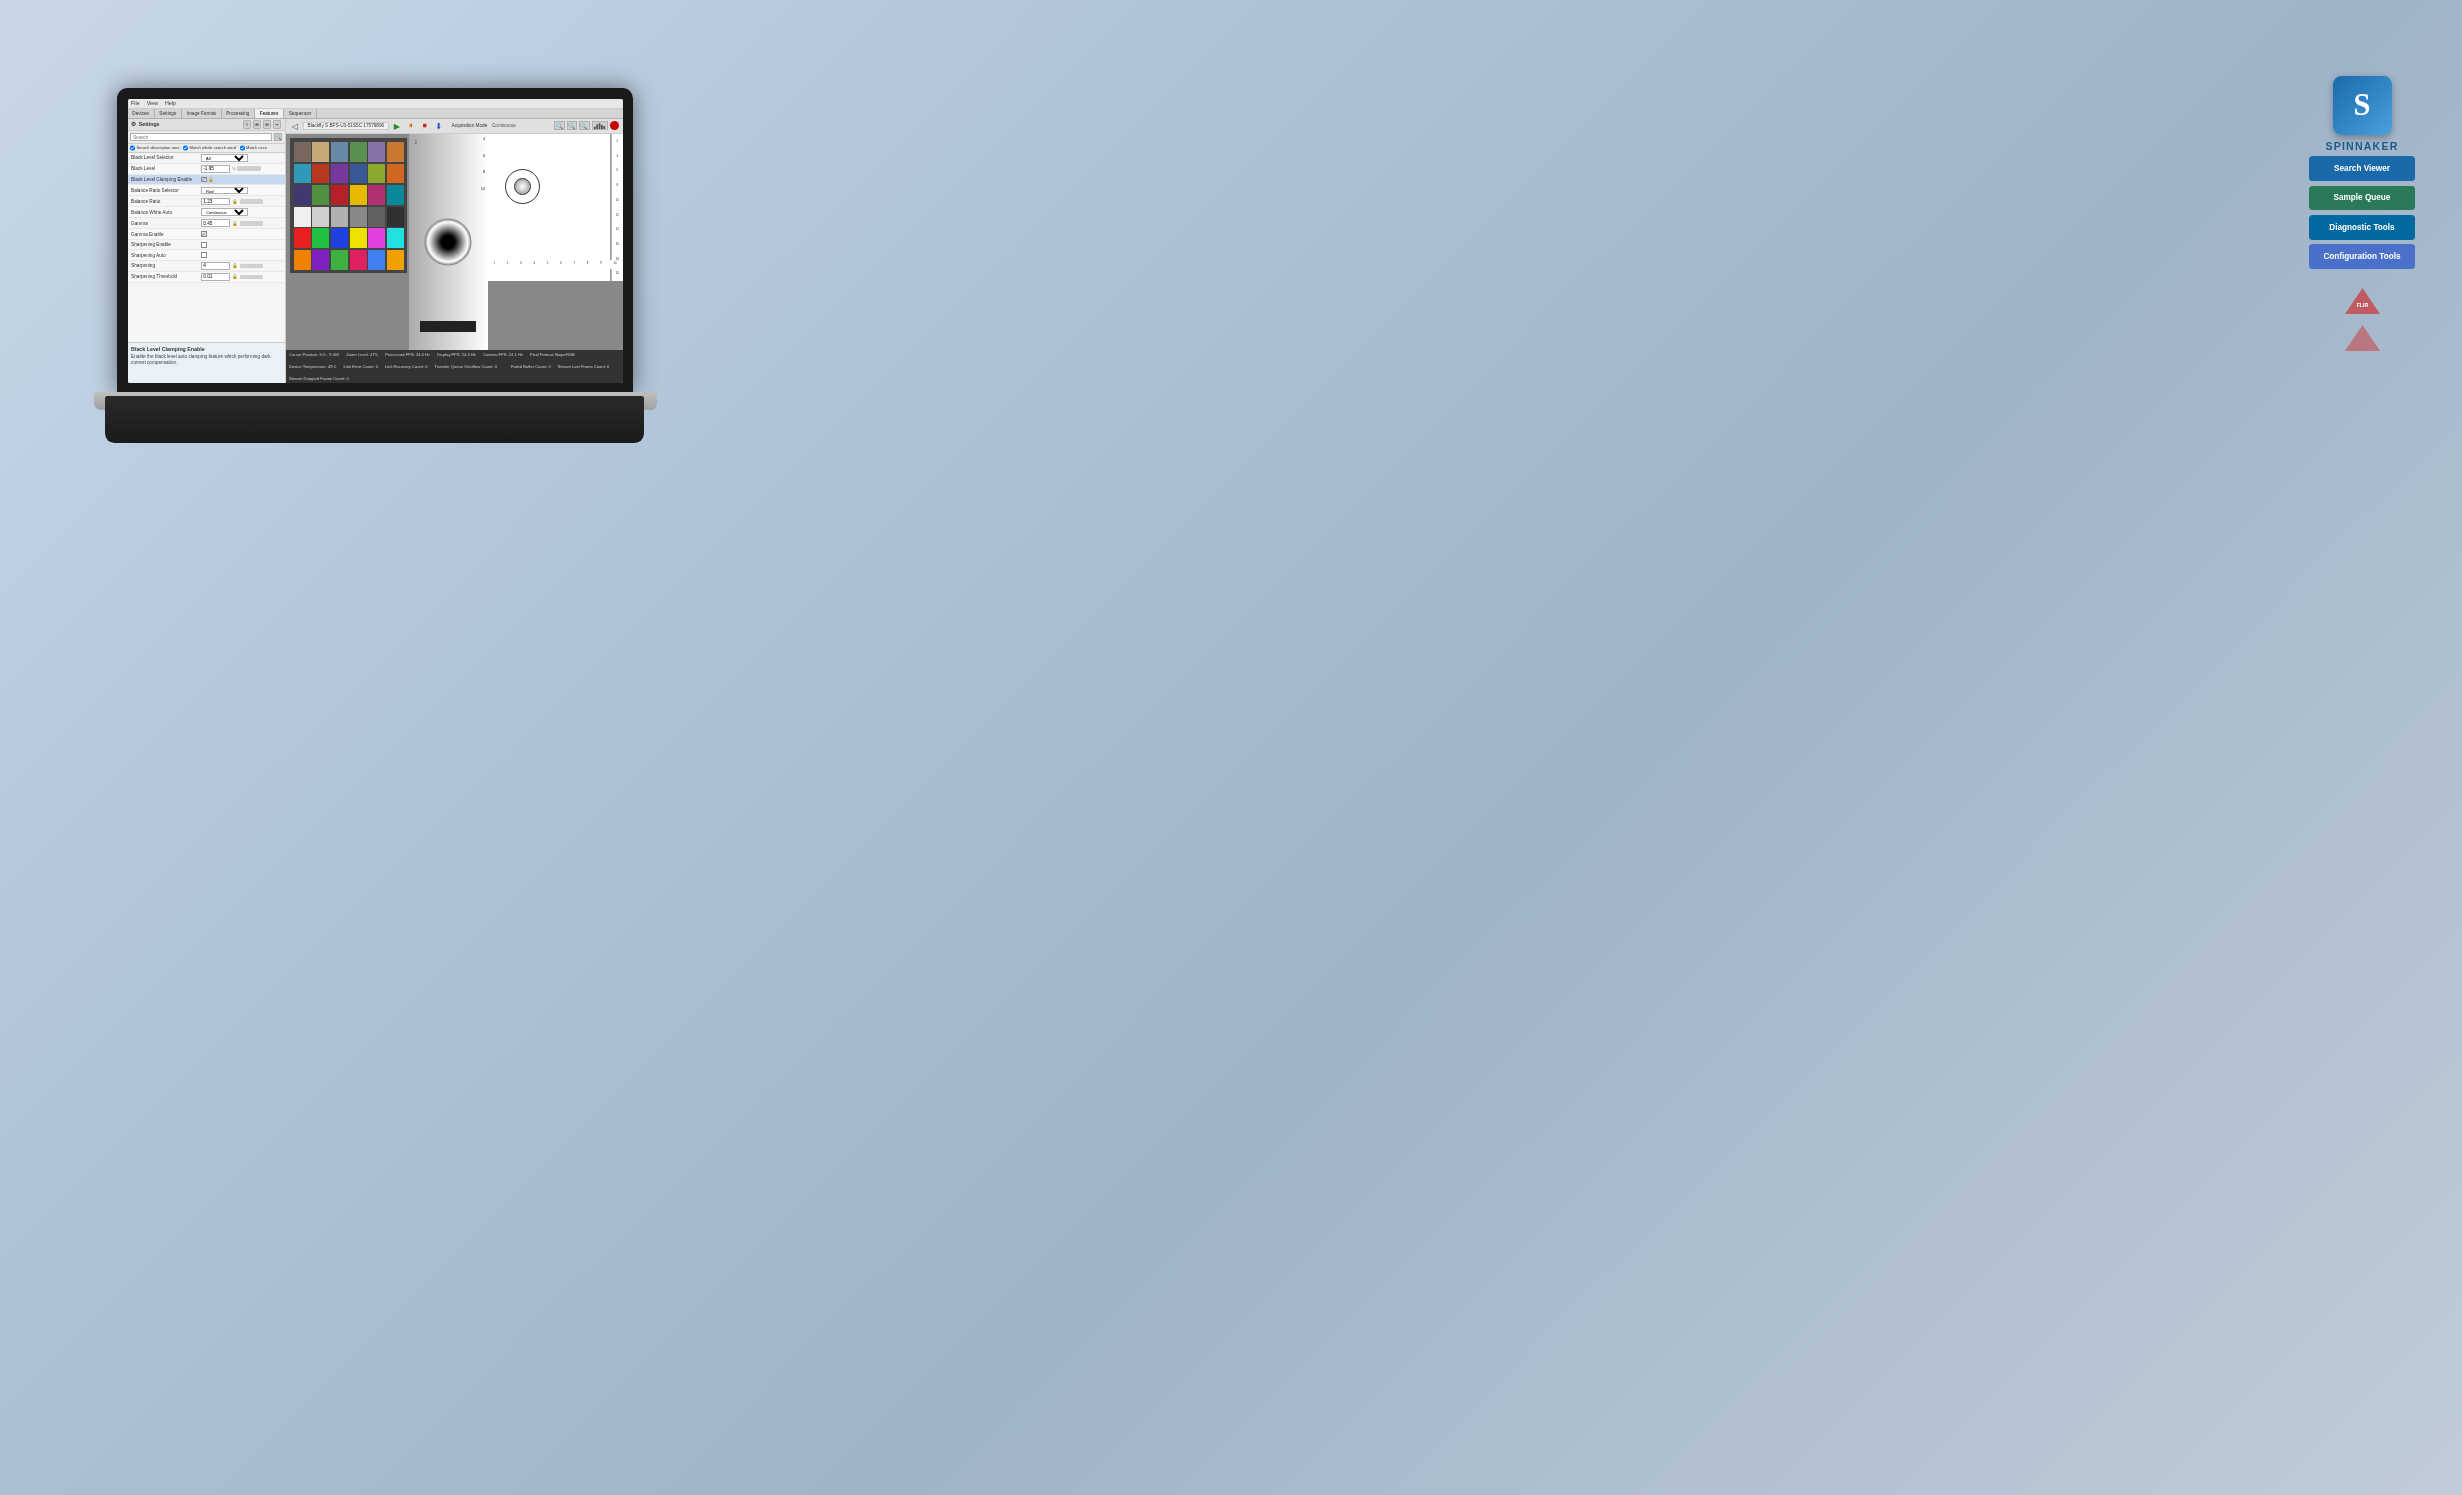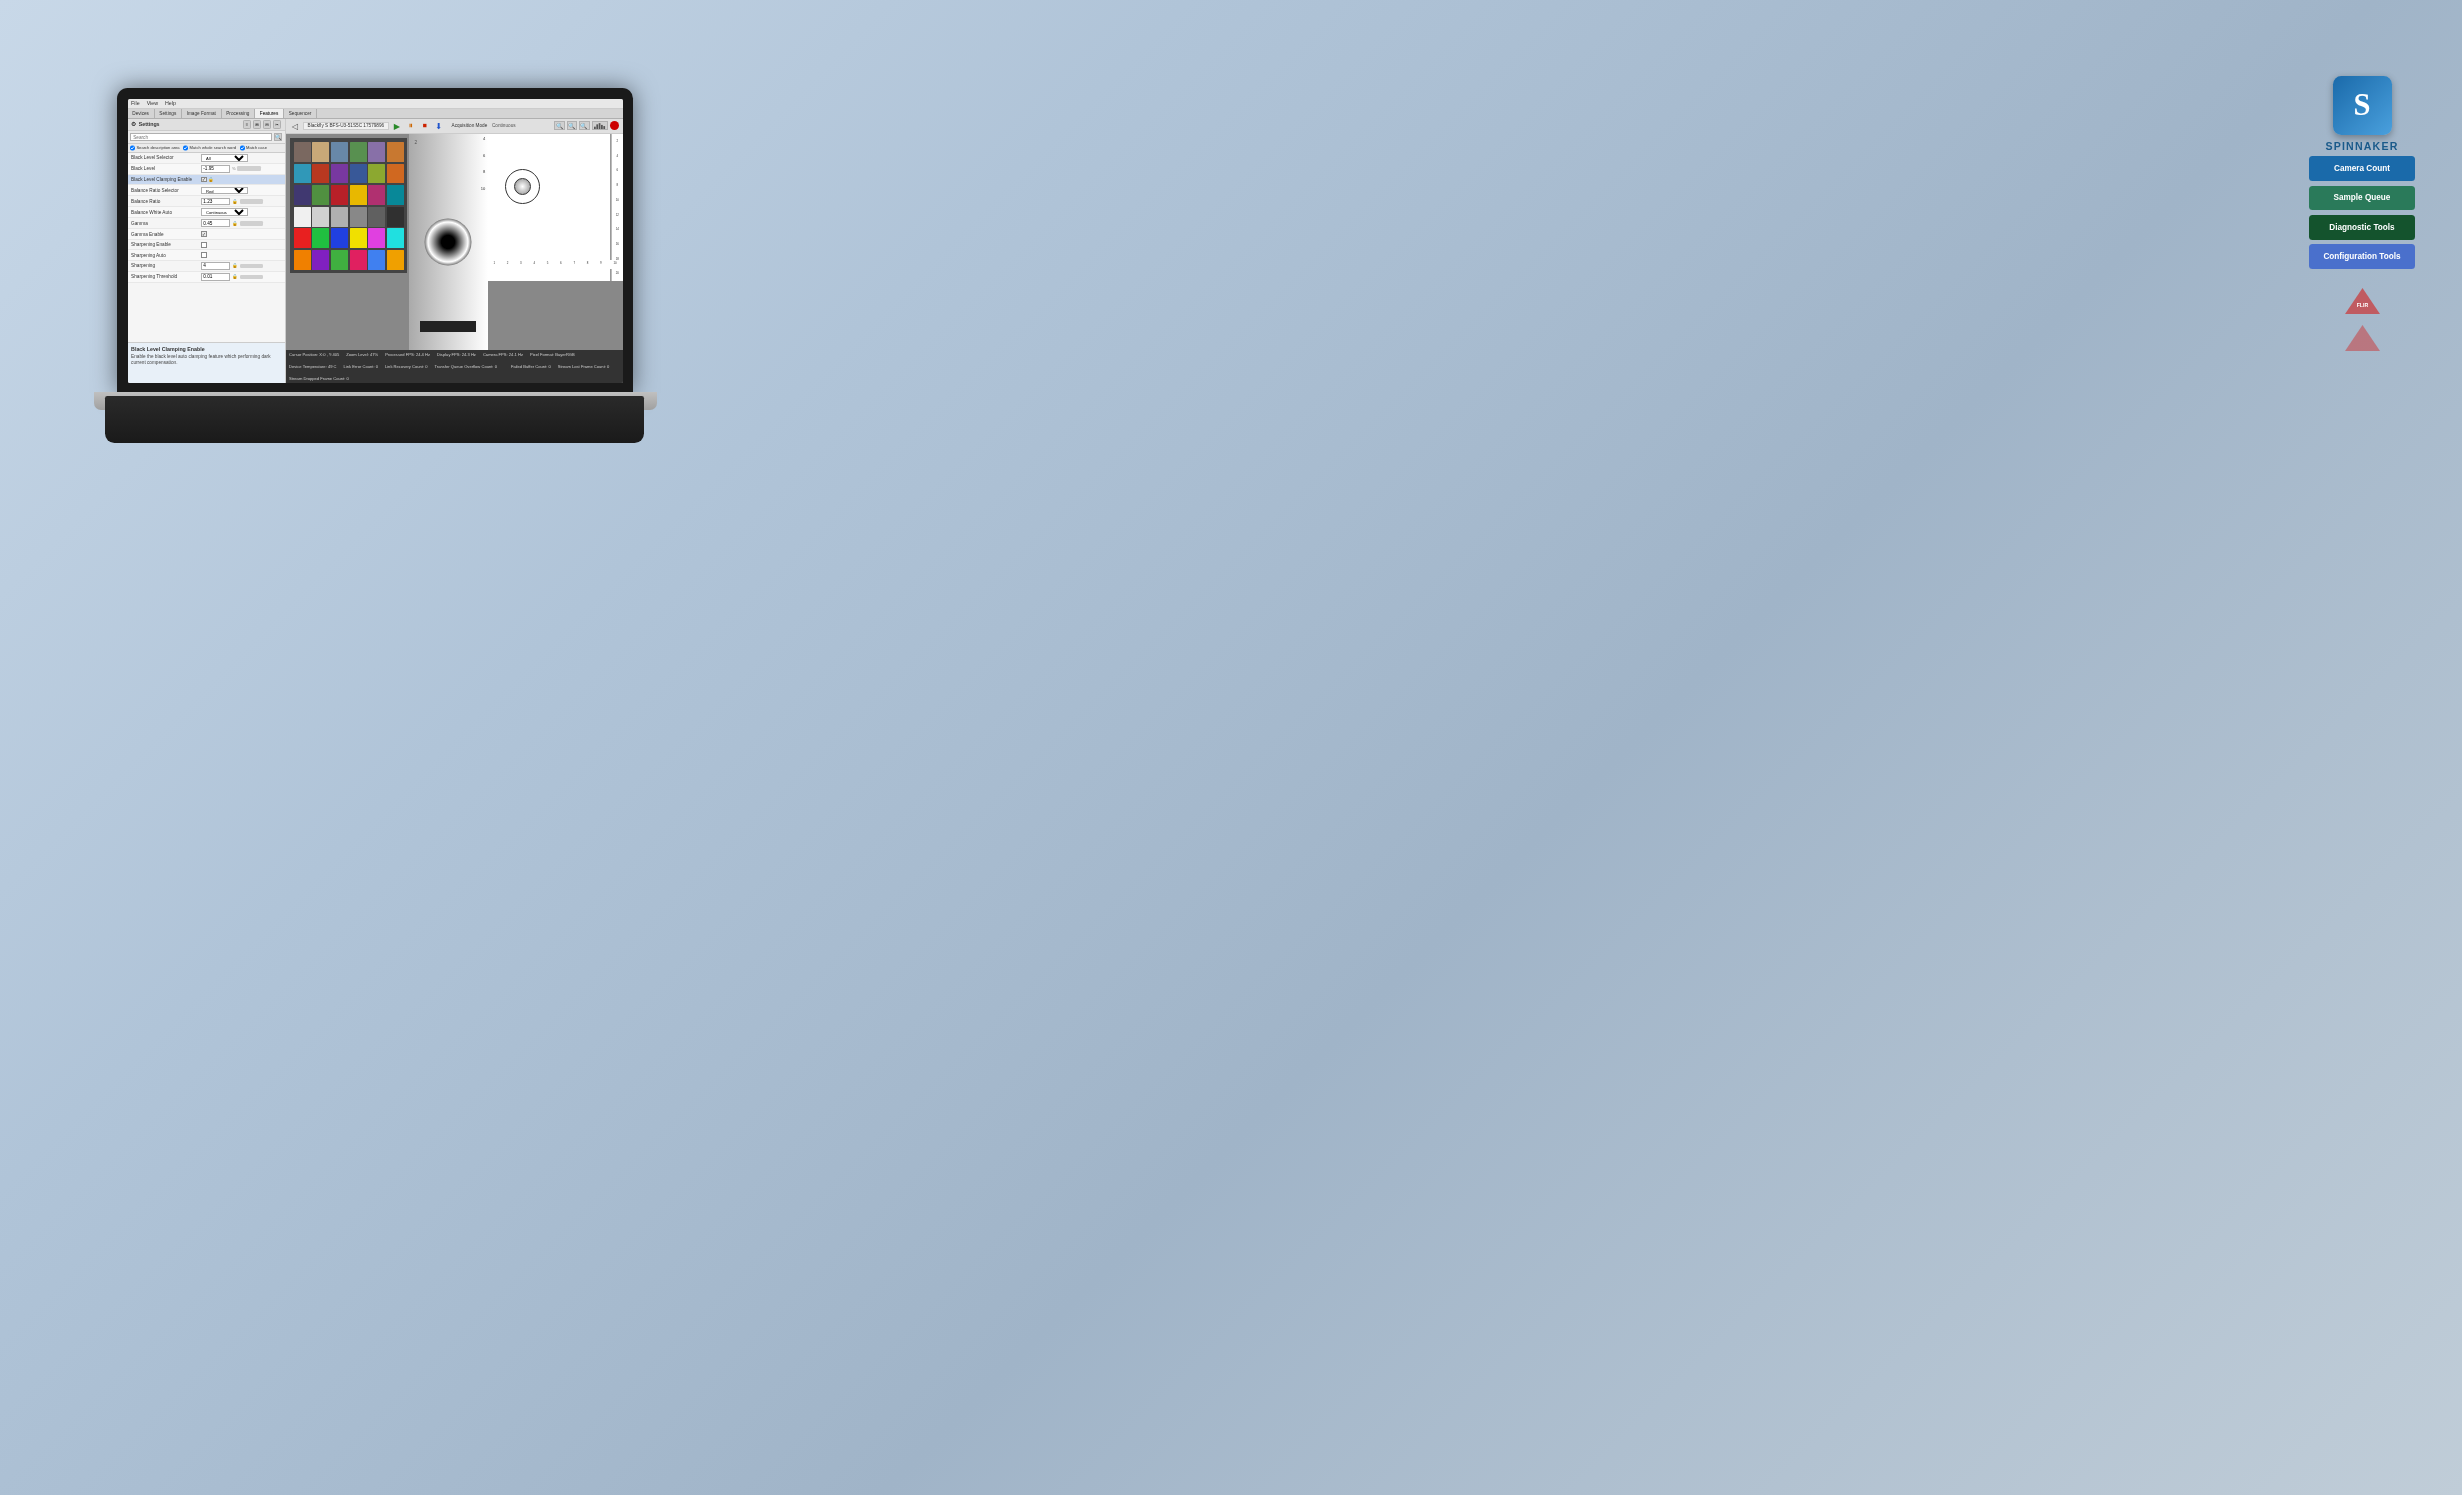--- a/index.html
+++ b/index.html
@@ -451,21 +451,21 @@
       font-weight: bold;
       color: white;
       cursor: pointer;
       display: flex;
       align-items: center;
       justify-content: center;
     }
 
     .btn-camera { background: #1a6aaa; }
     .btn-sample { background: #2a7a5a; }
-    .btn-diagnostic { background: #14532d; }
+    .btn-diagnostic { background: #0369a1; }
     .btn-config { background: #4a70cc; }
 
     .lock-icon {
       font-size: 4.7px;
       color: #888;
     }
 
     .percent-icon {
       font-size: 4.1px;
       color: #888;
@@ -794,21 +794,21 @@
   <div class="laptop-keyboard"></div>
 </div>
 
 <div class="right-panel">
 
   <div class="spinnaker-logo">
     <span class="spinnaker-logo-s">S</span>
   </div>
   <span class="spinnaker-label">SPINNAKER</span>
 
-  <button class="side-btn btn-camera">Camera Count</button>
+  <button class="side-btn btn-camera">Search Viewer</button>
   <button class="side-btn btn-sample">Sample Queue</button>
   <button class="side-btn btn-diagnostic">Diagnostic Tools</button>
   <button class="side-btn btn-config">Configuration Tools</button>
 
   <div style="margin-top:11.7px;display:flex;flex-direction:column;gap:4.7px;align-items:center;">
     <svg width="41" height="32" viewBox="0 0 70 55">
       <polygon points="35,5 65,50 5,50" fill="#cc3333" opacity="0.7"></polygon>
       <text x="35" y="38" text-anchor="middle" font-size="9" fill="white" font-weight="bold">FLIR</text>
     </svg>
     <svg width="41" height="32" viewBox="0 0 70 55">

